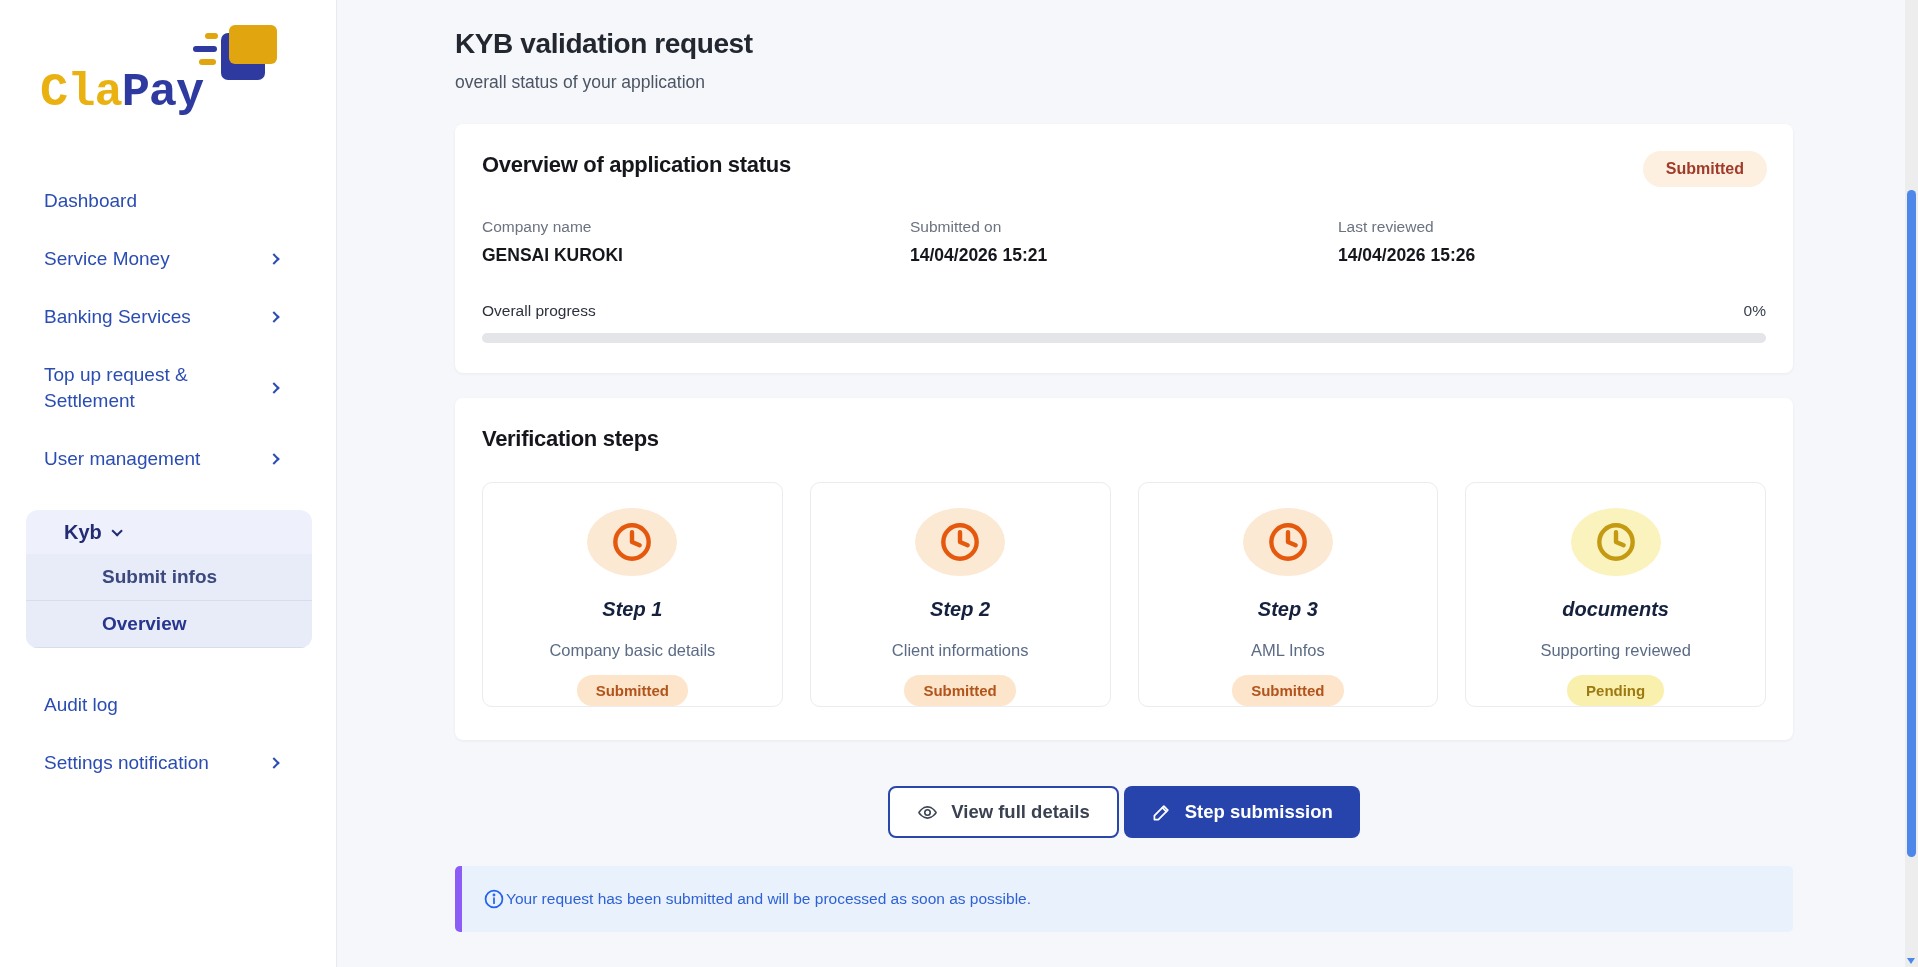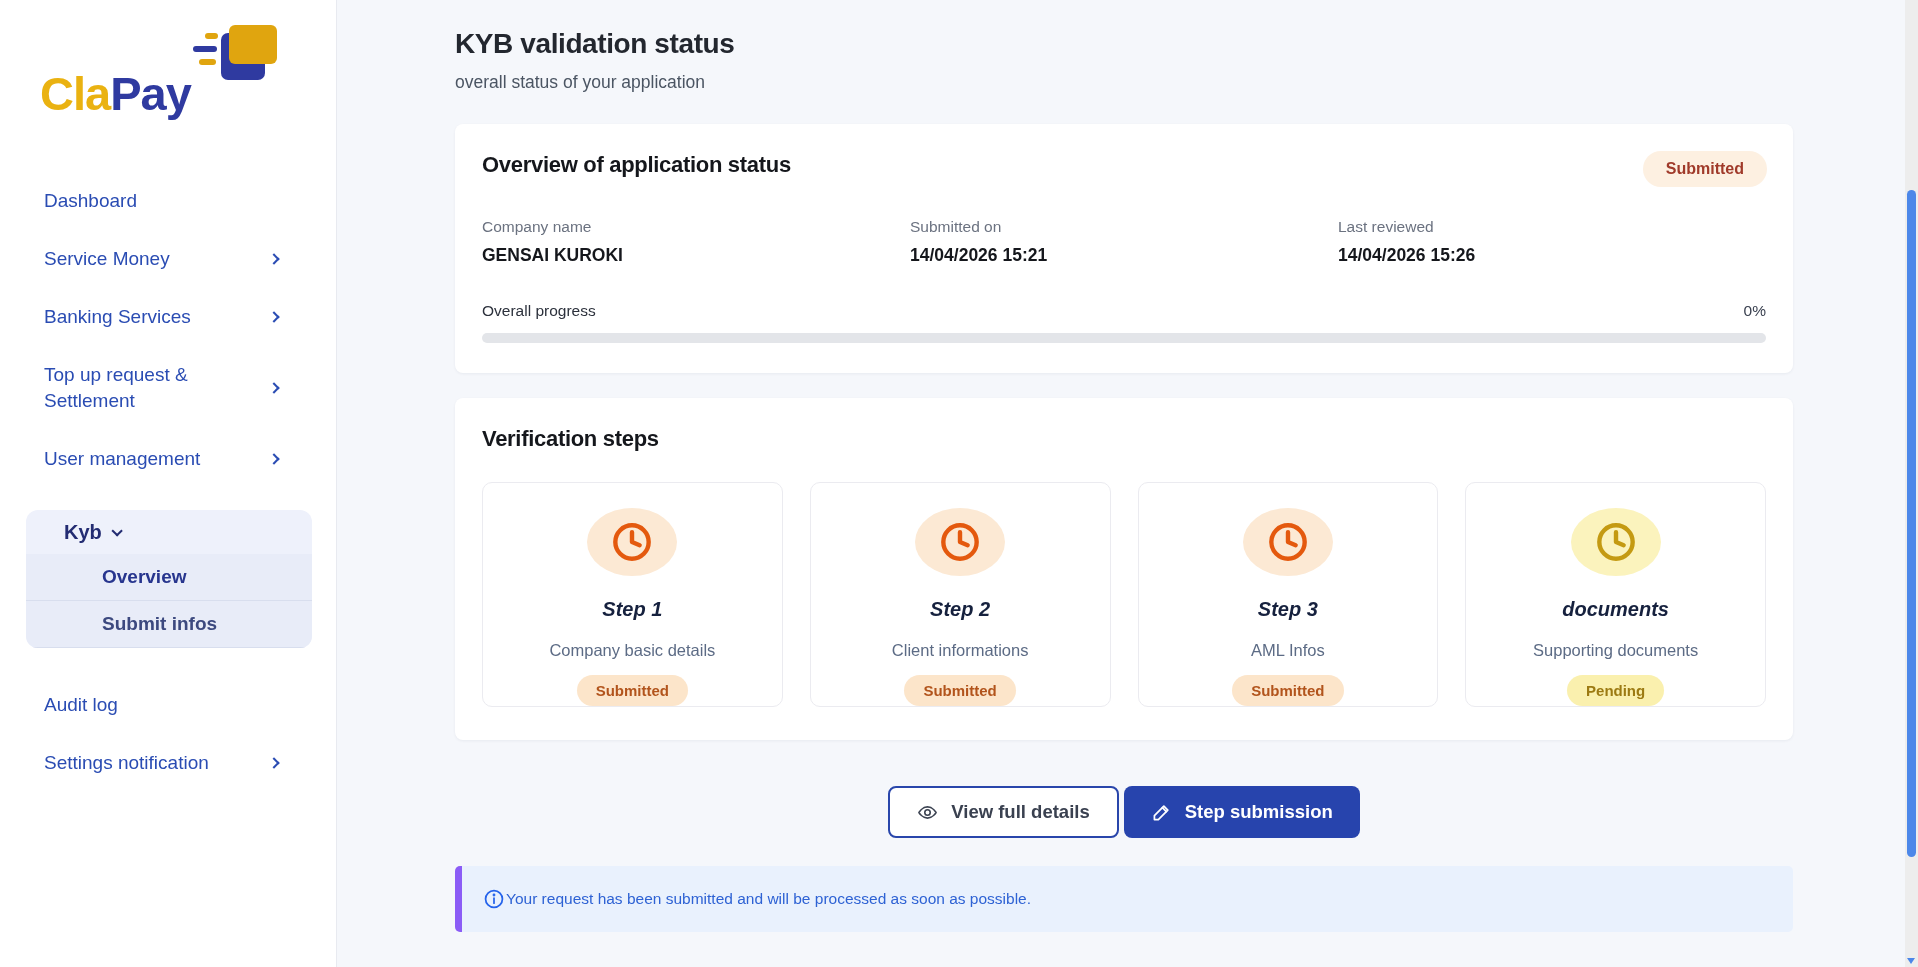--- a/index.html
+++ b/index.html
@@ -14,21 +14,21 @@
   
   .sidebar {
     width:337px; min-width:337px; height:100%;
     background:#ffffff;
     border-right:1px solid #e8eaf0;
     padding:22px 0 0 0;
     position:relative;
   }
   .logo { margin:0 0 14px 40px; position:relative; width:240px; height:118px; cursor:pointer; }
   .logo-mark { position:absolute; left:152px; top:2px; }
-  .logo-text { position:absolute; left:0; top:44px; font-size:47px; font-weight:700; letter-spacing:-1px; }
+  .logo-text { position:absolute; left:0; top:44px; font-size:47px; font-weight:700; letter-spacing:-1px;font-family:Liberation Mono, monospace; }
   .logo-text .cla { color:#eab211; }
   .logo-text .pay { color:#2f3aa0; }
 
   .nav { padding:34px 0 0 0; }
   .nav-item {
     display:flex; align-items:center; justify-content:space-between;
     margin:0 58px 32px 44px;
     color:#2a4cb3; font-size:19px; font-weight:500; line-height:26px;
     cursor:pointer;
   }
@@ -193,39 +193,39 @@
       <span class="label">User management</span>
       <span class="chev"></span>
     </div>
 
     <div class="kyb-box">
       <div class="kyb-head">
         <span>Kyb</span>
         <span class="chev-down"></span>
       </div>
       <div class="kyb-sub">
+        <div class="kyb-sub-item">Submit infos</div>
         <div class="kyb-sub-item active">Overview</div>
-        <div class="kyb-sub-item">Submit infos</div>
       </div>
     </div>
 
     <div class="nav-bottom">
       <div class="nav-item">
         <span class="label">Audit log</span>
       </div>
       <div class="nav-item">
         <span class="label">Settings notification</span>
         <span class="chev"></span>
       </div>
     </div>
   </nav>
 </aside>
 
 <main class="main">
-  <h1 class="page-title">KYB validation status</h1>
+  <h1 class="page-title">KYB validation request</h1>
   <div class="page-subtitle">overall status of your application</div>
 
   <section class="card card-1">
     <h2 class="card-title">Overview of application status</h2>
     <span class="status-badge">Submitted</span>
 
     <div class="fields">
       <div class="field">
         <div class="field-label">Company name</div>
         <div class="field-value">GENSAI KUROKI</div>
@@ -290,21 +290,21 @@
       </div>
 
       <div class="step-card pending">
         <div class="step-circle">
           <svg viewBox="0 0 24 24" fill="none" stroke="currentColor" stroke-width="2.3" stroke-linecap="round" stroke-linejoin="round">
               <circle cx="12" cy="12" r="8.7"></circle>
               <polyline points="12 6.9 12 12 16 13.7"></polyline>
             </svg>
         </div>
         <div class="step-title">documents</div>
-        <div class="step-subtitle">Supporting documents</div>
+        <div class="step-subtitle">Supporting reviewed</div>
         <div class="step-badge">Pending</div>
       </div>
 
     </div>
   </section>
 
   <div class="actions">
     <button class="btn btn-outline">
       <svg viewBox="0 0 24 24" fill="none" stroke="currentColor" stroke-width="1.8" stroke-linecap="round" stroke-linejoin="round">
           <path d="M2.2 12S5.8 5.6 12 5.6 21.8 12 21.8 12 18.2 18.4 12 18.4 2.2 12 2.2 12z"></path>

